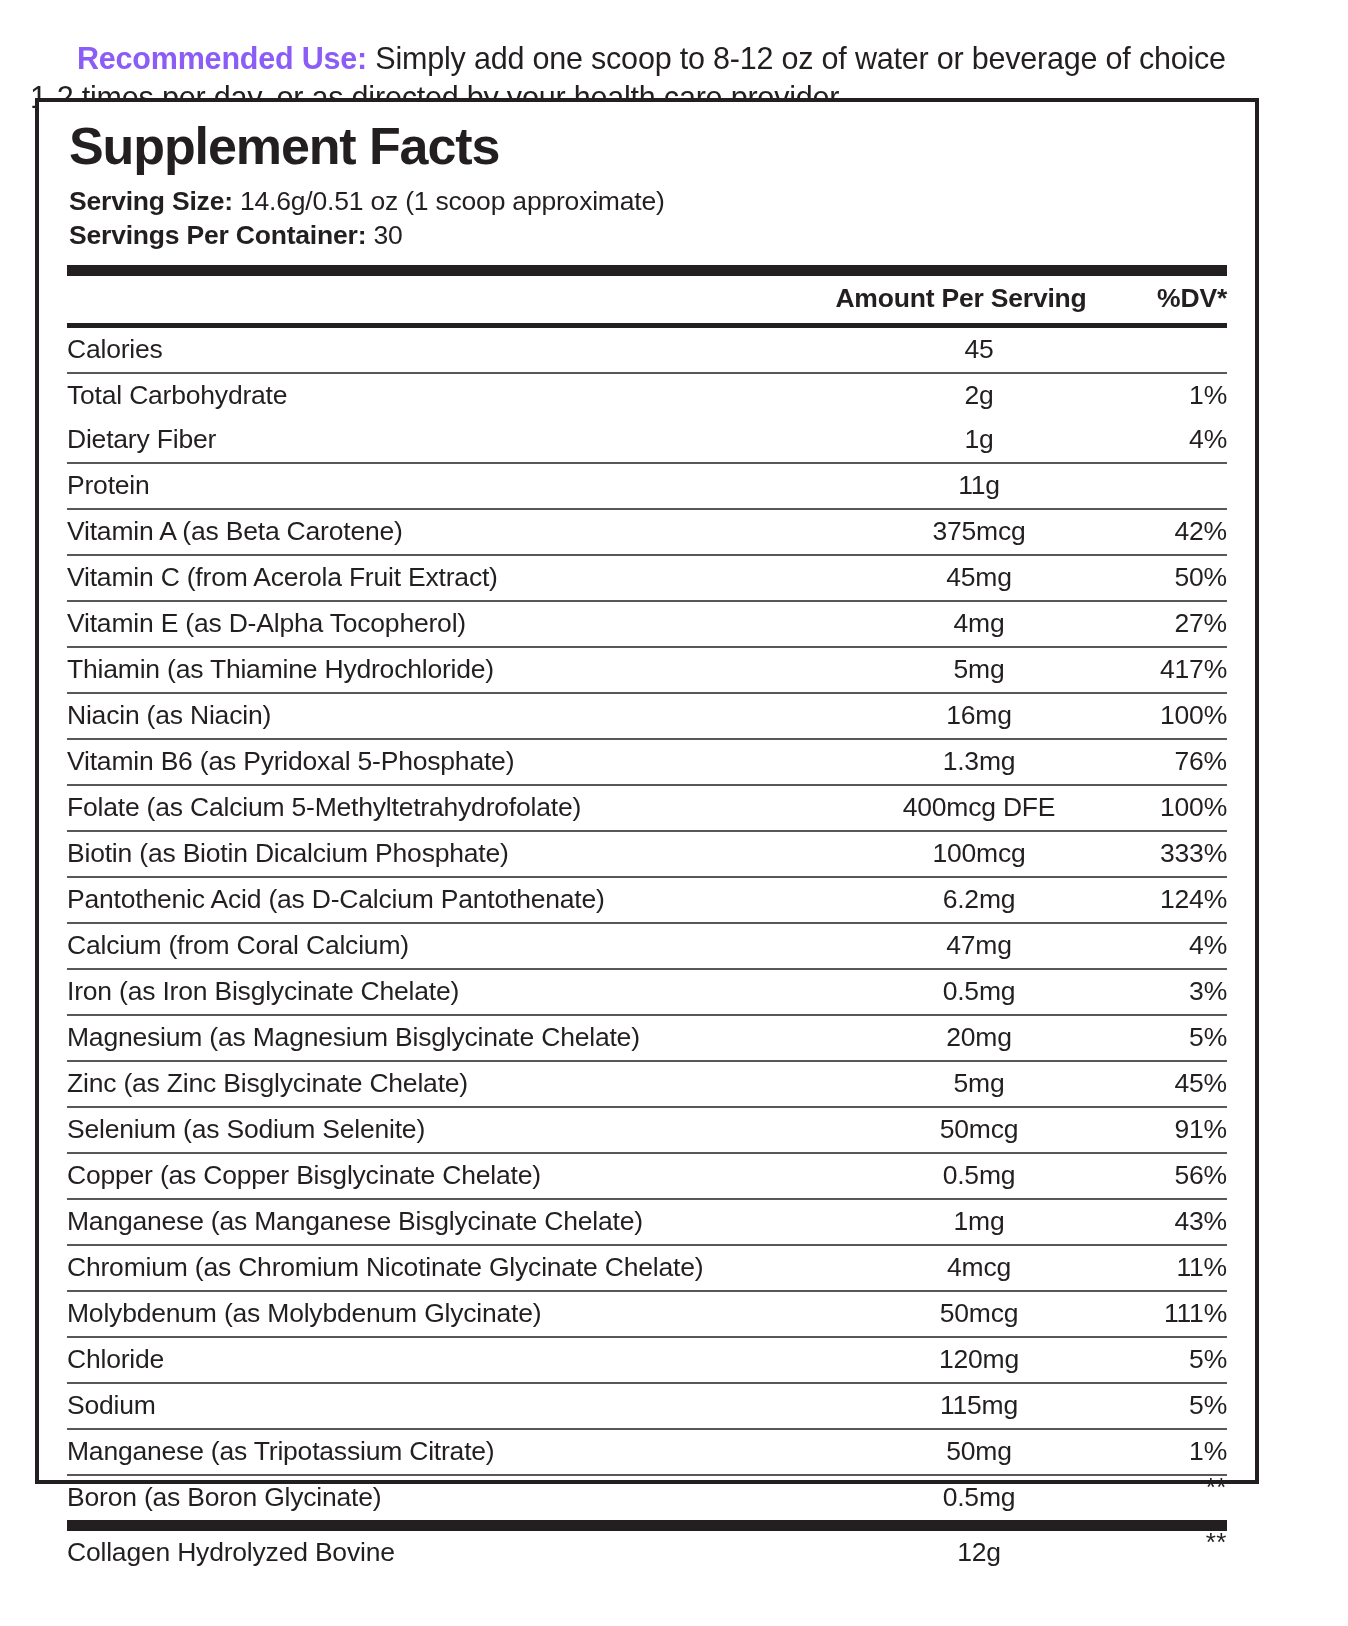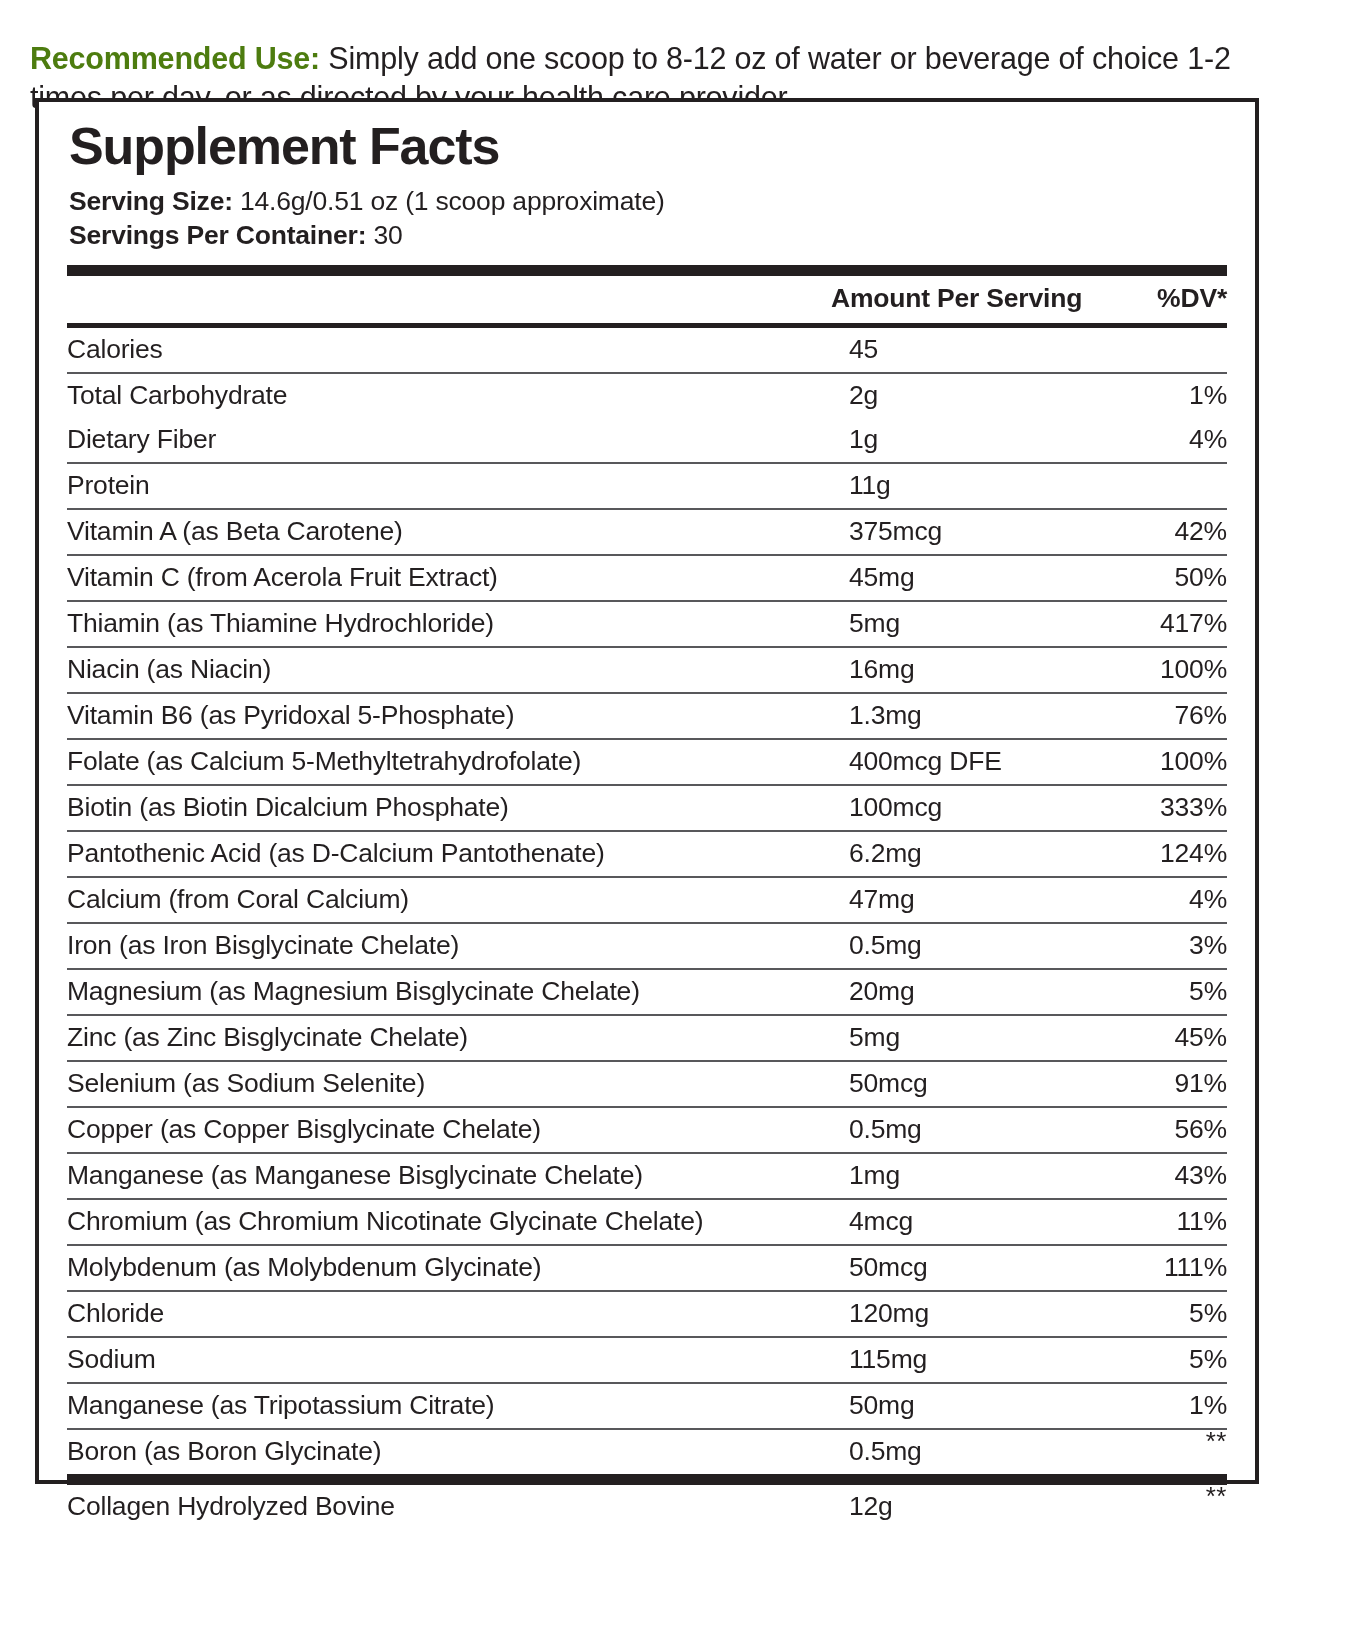--- a/index.html
+++ b/index.html
@@ -28,21 +28,22 @@
     left: 30px;
     top: 8px;
     width: 1215px;
     font-size: 30.5px;
     line-height: 1.30;
     letter-spacing: -0.2px;
     color: #231f20;
   }
   .rec-use .lead {
     font-weight: bold;
-    color: #4d7c0f;
+    color: #8b5cf6;
+    margin-left: 47px;
   }
 
   
   .sf-panel {
     position: absolute;
     left: 35px;
     top: 98px;
     width: 1224px;
     height: 1386px;
     box-sizing: border-box;
@@ -90,21 +91,21 @@
     border-collapse: collapse;
     font-size: 26.5px;
     letter-spacing: -0.2px;
   }
   table.sf-table td, table.sf-table th {
     padding: 0;
     vertical-align: baseline;
     font-weight: normal;
   }
   .c-name   { text-align: left; }
-  .c-amt    { text-align: left; width: 260px; padding-right: 18px !important; }
+  .c-amt    { text-align: center; width: 260px; padding-right: 18px !important; }
   .c-dv     { text-align: right; width: 118px; }
 
   tr.hdr th {
     font-weight: bold;
     font-size: 26.5px;
     padding: 7px 0 9px 0 !important;
   }
   tr.hdr th.c-amt { padding-right: 18px !important; }
 
   tr.row td {
@@ -191,20 +192,25 @@
               <td class="c-name">Vitamin A (as Beta Carotene)</td>
               <td class="c-amt">375mcg</td>
               <td class="c-dv">42%</td>
             </tr>
             <tr class="row">
               <td class="c-name">Vitamin C (from Acerola Fruit Extract)</td>
               <td class="c-amt">45mg</td>
               <td class="c-dv">50%</td>
             </tr>
             <tr class="row">
+              <td class="c-name">Vitamin E (as D-Alpha Tocopherol)</td>
+              <td class="c-amt">4mg</td>
+              <td class="c-dv">27%</td>
+            </tr>
+            <tr class="row">
               <td class="c-name">Thiamin (as Thiamine Hydrochloride)</td>
               <td class="c-amt">5mg</td>
               <td class="c-dv">417%</td>
             </tr>
             <tr class="row">
               <td class="c-name">Niacin (as Niacin)</td>
               <td class="c-amt">16mg</td>
               <td class="c-dv">100%</td>
             </tr>
             <tr class="row">

